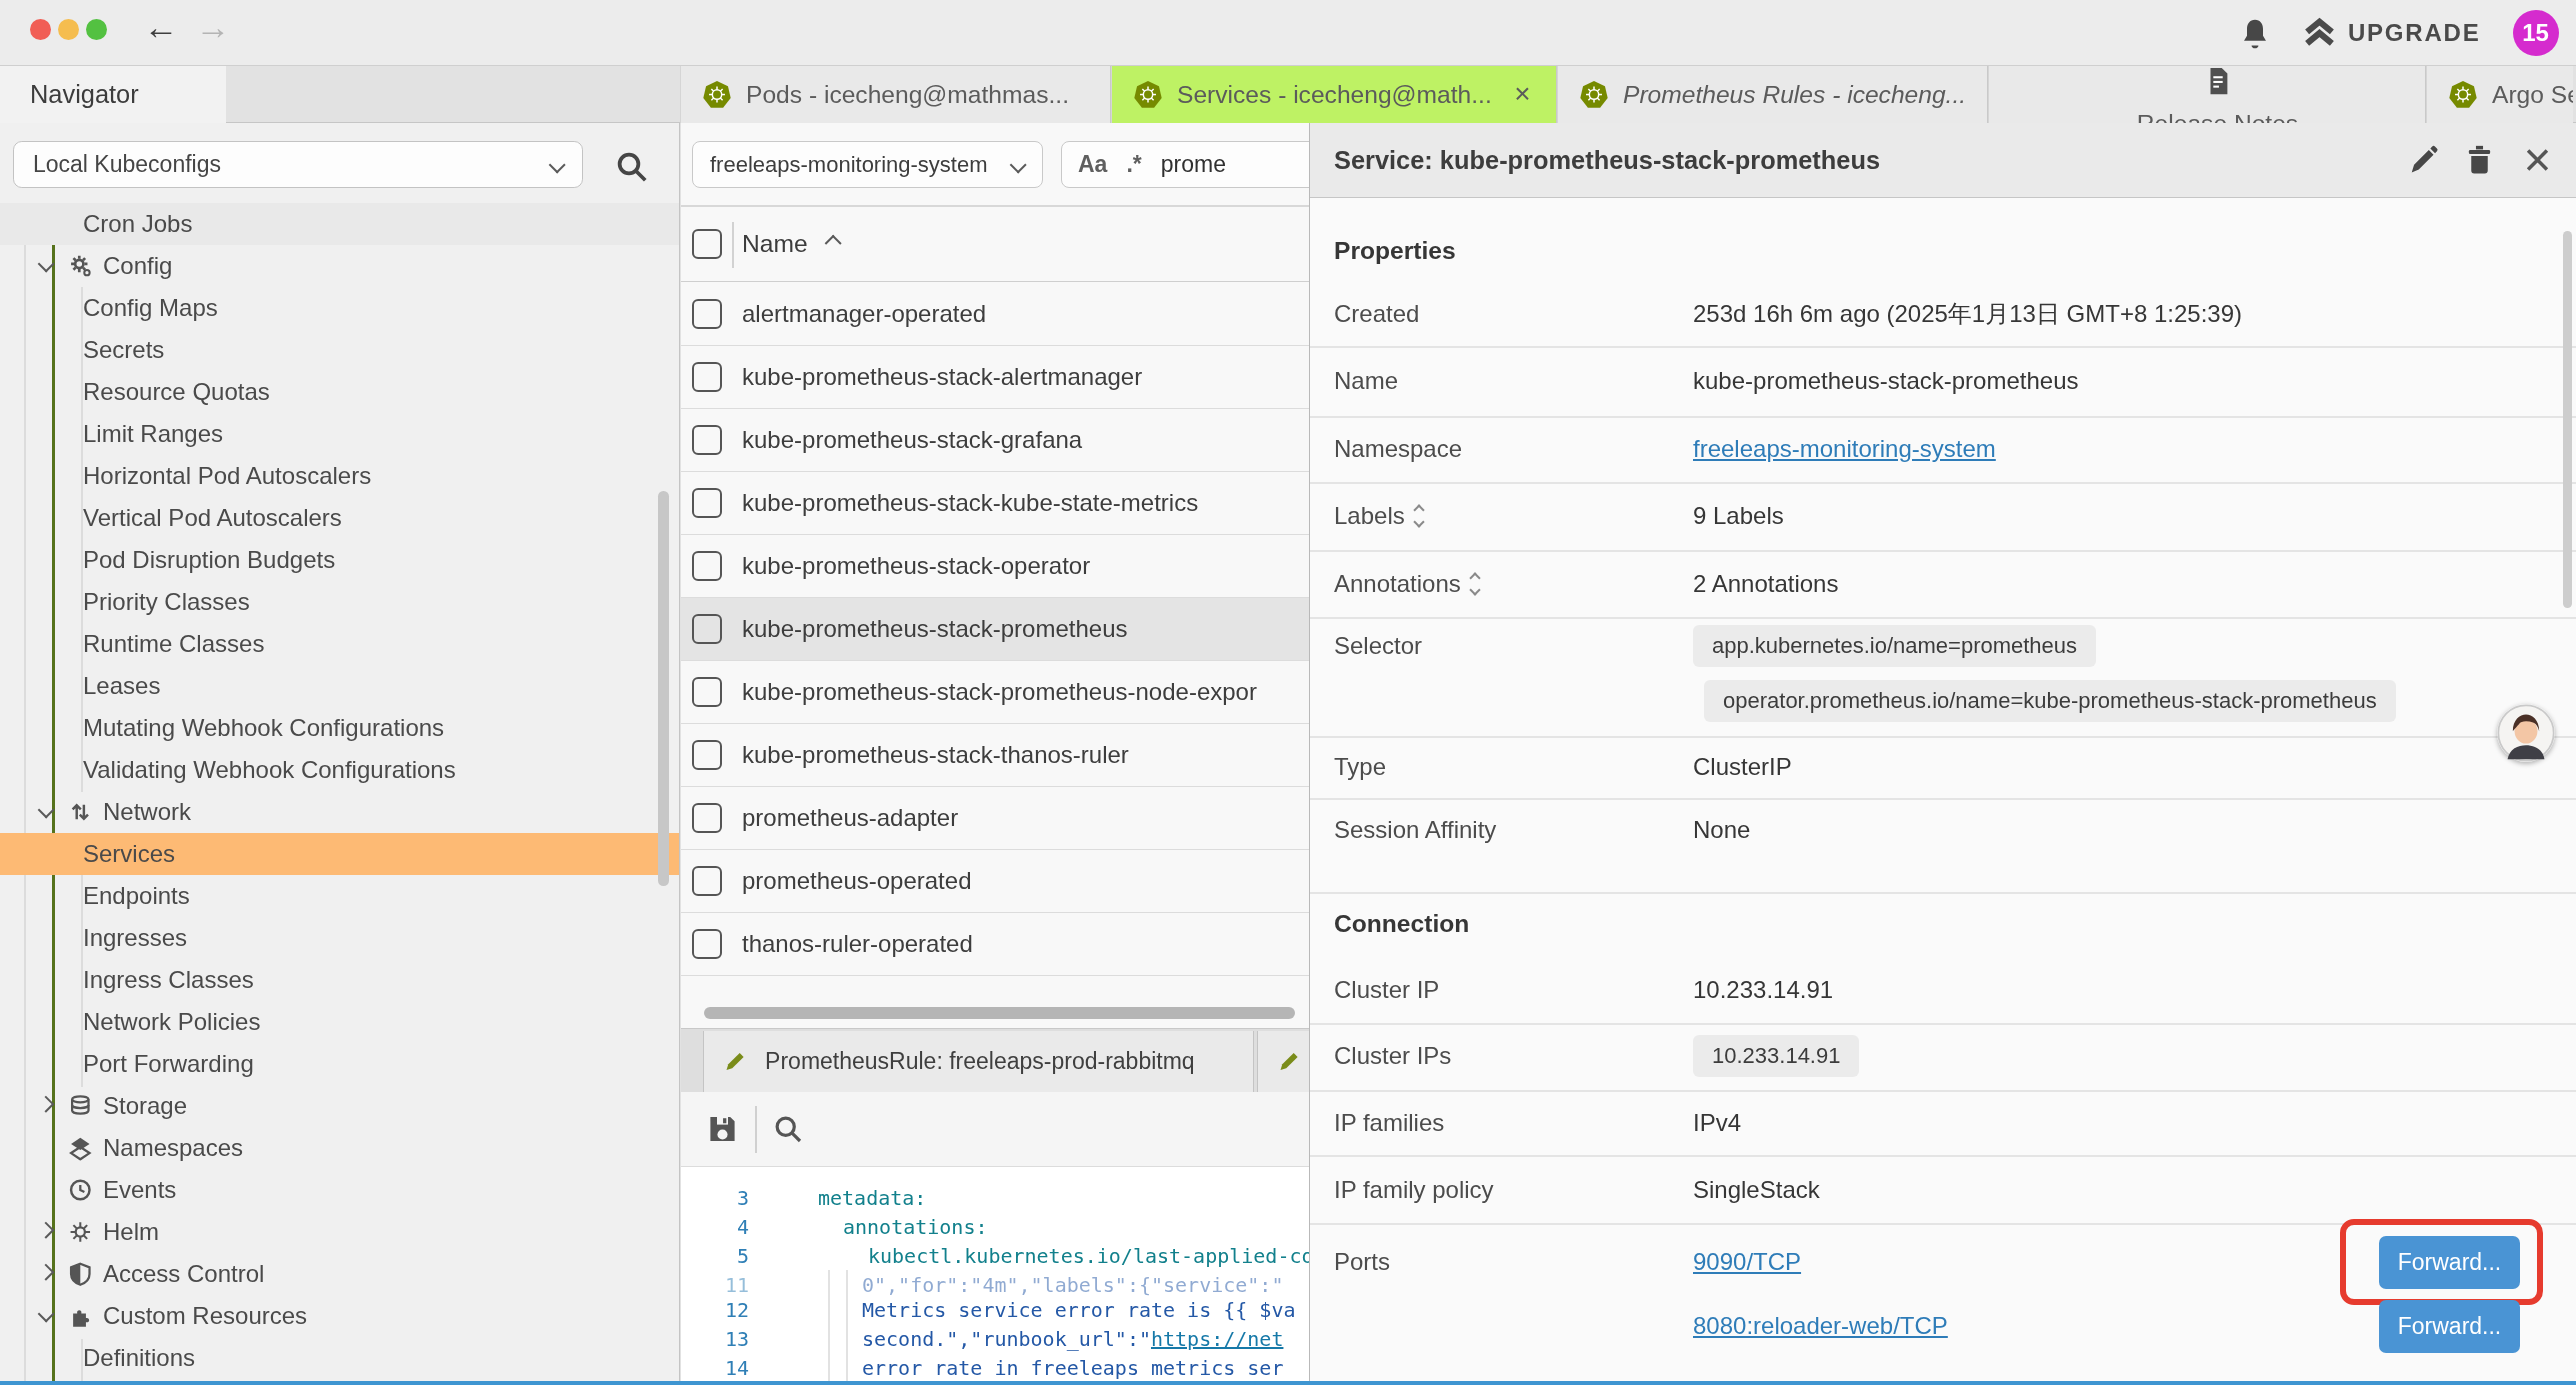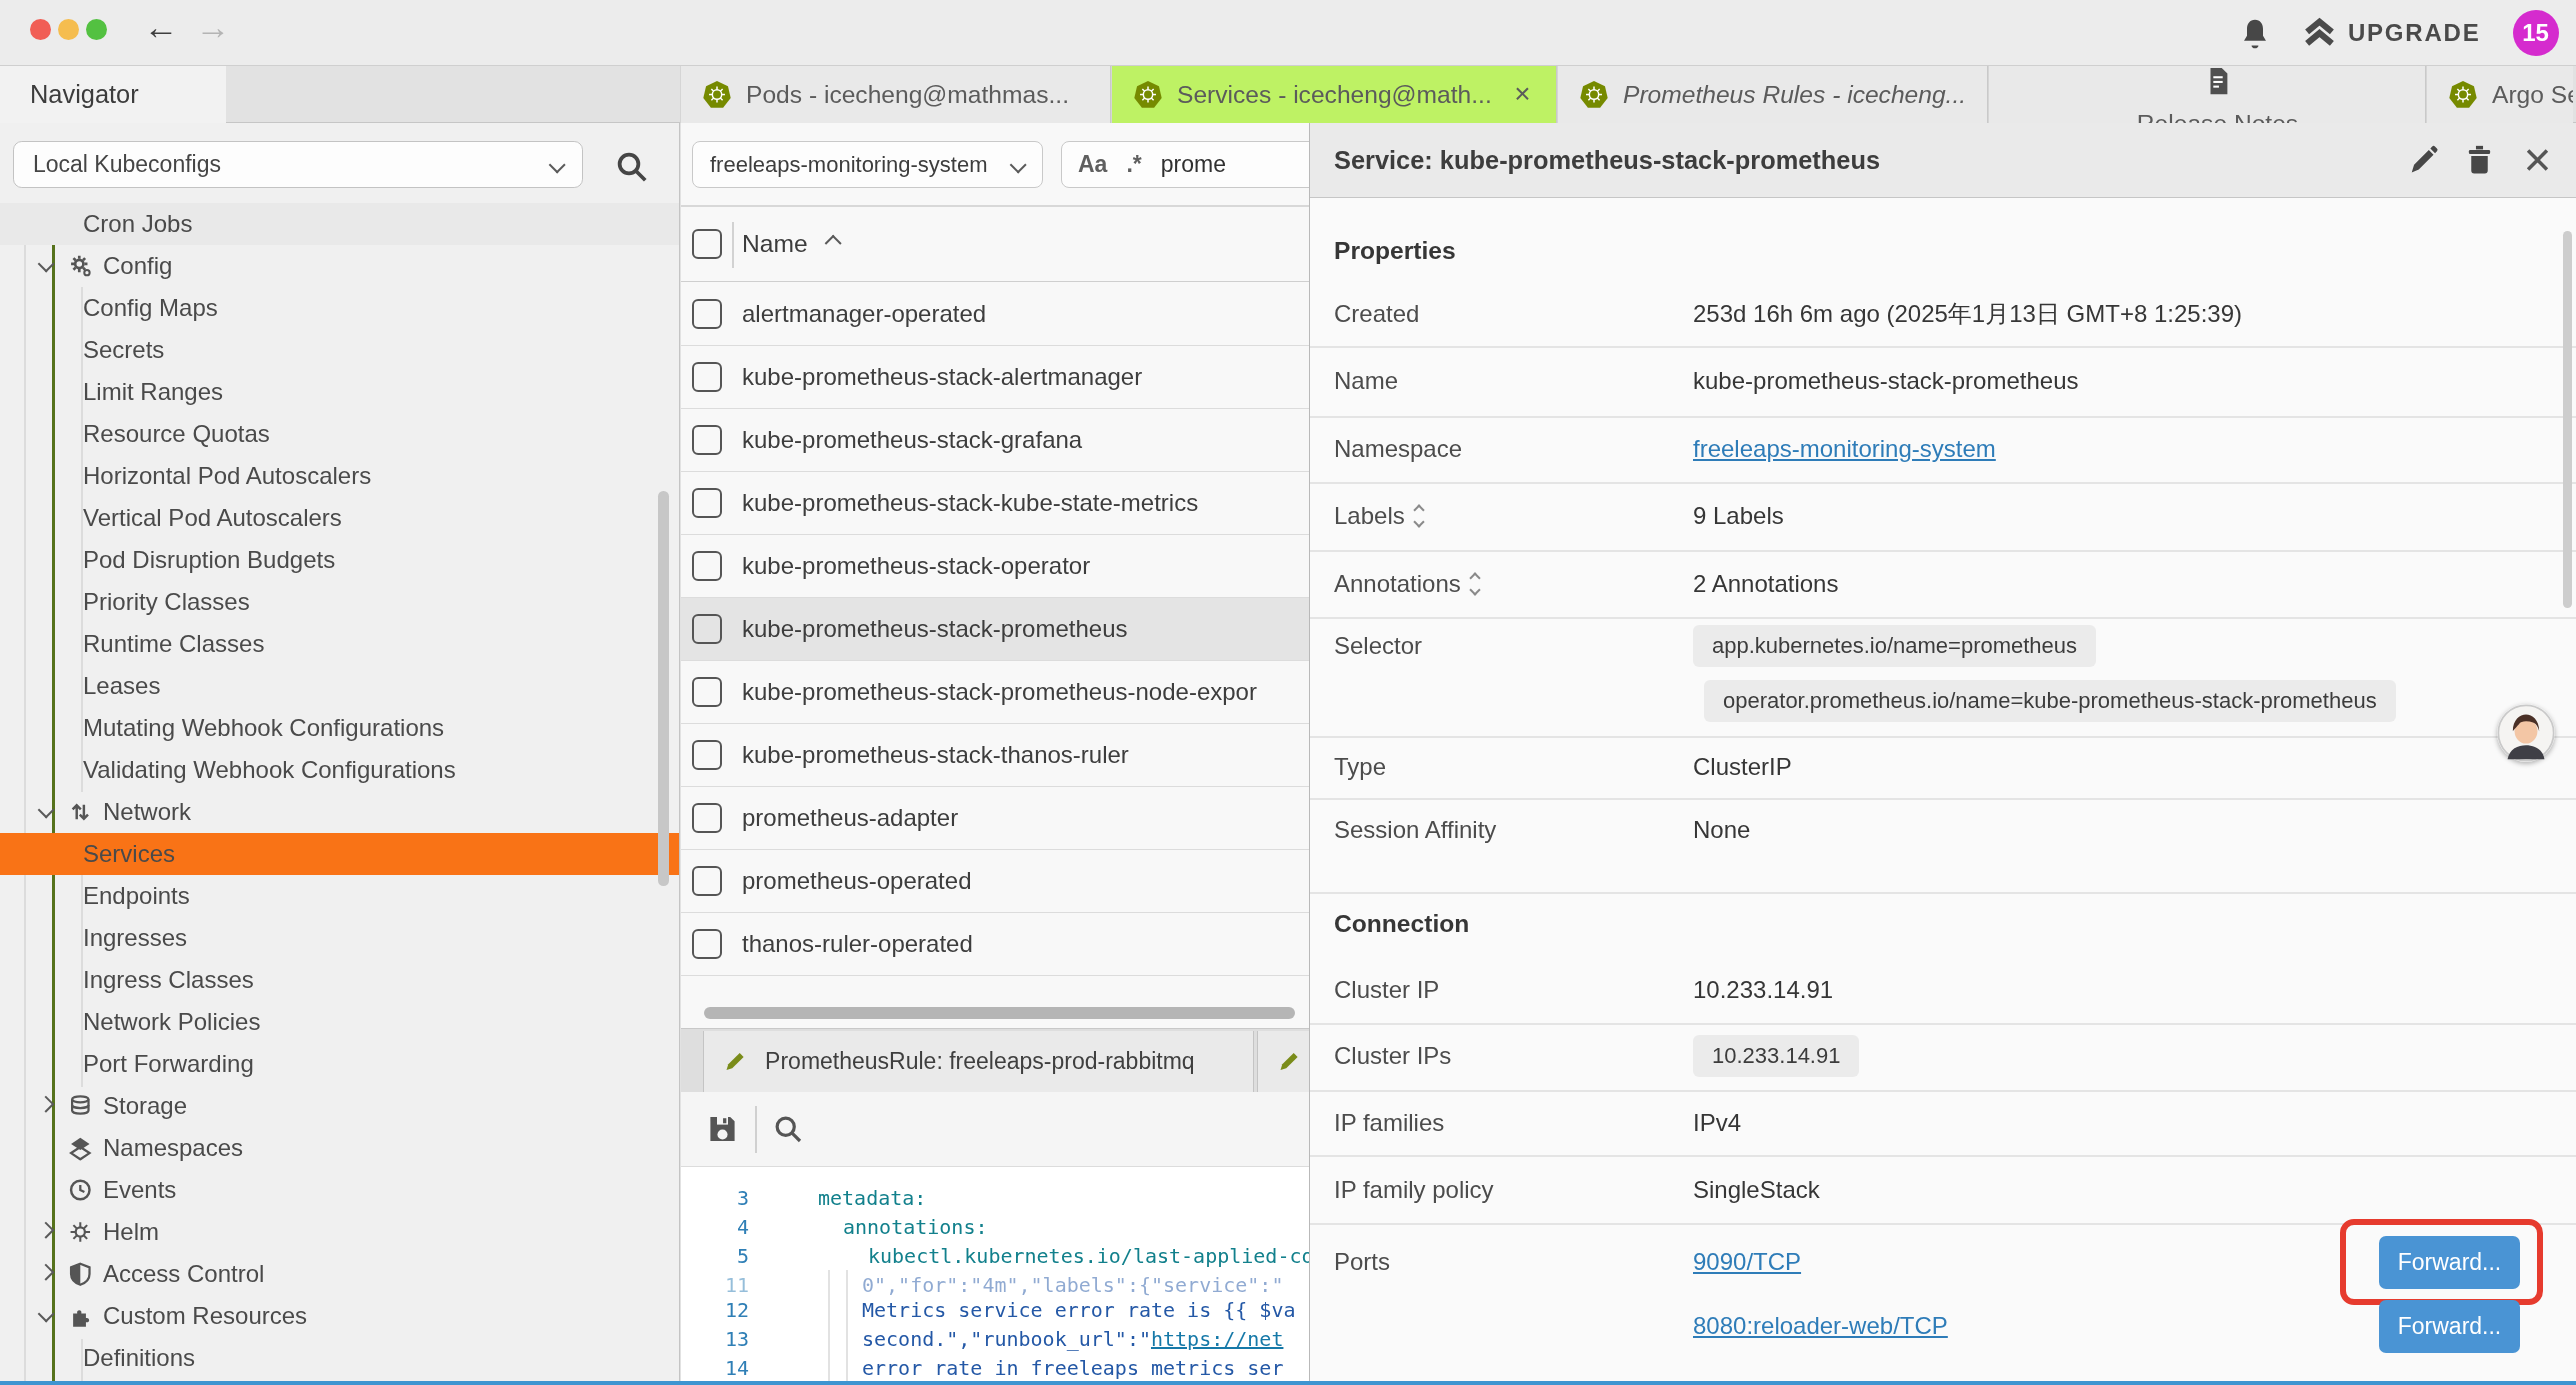--- a/index.html
+++ b/index.html
@@ -38,21 +38,21 @@
   
   .sidebar { position:absolute; left:0; top:123px; width:680px; bottom:4.4px; background:#f0f0f0; border-right:1.8px solid #c4c4c4; overflow:hidden; }
   .kubeconfig-select { position:absolute; left:13px; top:18.4px; width:570px; height:47px; background:#fdfdfd; border:1.8px solid #c3c3c3; border-radius:8.8px; display:flex; align-items:center; padding:16px 19px; font-size:23px; color:#454545; }
   .kubeconfig-select .chev { margin-left:auto; }
   .side-search { position:absolute; left:614px; top:26px; width:35px; height:35px; }
   .guide { position:absolute; width:1.8px; background:#dcdcdc; }
   .guide.green { width:2.6px; background:#56721c; }
   .side-list { position:absolute; left:0; top:80px; right:0; }
   .side-item { position:relative; height:42px; }
   .side-item.hover { background:#e9e9e9; }
-  .side-item.selected { background:#f97316; }
+  .side-item.selected { background:#fdba74; }
   .side-label { position:absolute; left:103px; top:50%; transform:translateY(-50%); font-size:24px; color:#4a4a4a; white-space:nowrap; }
   .side-item.child .side-label { left:83px; }
   .chev-slot { position:absolute; left:40px; top:50%; margin-top:-8px; }
   .side-icon { position:absolute; left:68px; top:50%; transform:translateY(-50%); width:24.6px; height:24.6px; }
   .side-icon svg { width:24.6px; height:24.6px; display:block; }
   .side-scroll { position:absolute; left:658px; top:368px; width:10.5px; height:395px; background:#c7c7c7; border-radius:5.3px; }
 
   
   .chev { display:inline-block; width:12.3px; height:12.3px; border:solid #5a5a5a; border-width:0 2.6px 2.6px 0; }
   .chev.down { transform:rotate(45deg); }
@@ -310,26 +310,26 @@
           <span class="side-label">Config Maps</span>
         </div>
 
         <div class="side-item child">
 
           <span class="side-label">Secrets</span>
         </div>
 
         <div class="side-item child">
 
+          <span class="side-label">Resource Quotas</span>
+        </div>
+
+        <div class="side-item child">
+
           <span class="side-label">Limit Ranges</span>
-        </div>
-
-        <div class="side-item child">
-
-          <span class="side-label">Resource Quotas</span>
         </div>
 
         <div class="side-item child">
 
           <span class="side-label">Horizontal Pod Autoscalers</span>
         </div>
 
         <div class="side-item child">
 
           <span class="side-label">Vertical Pod Autoscalers</span>

